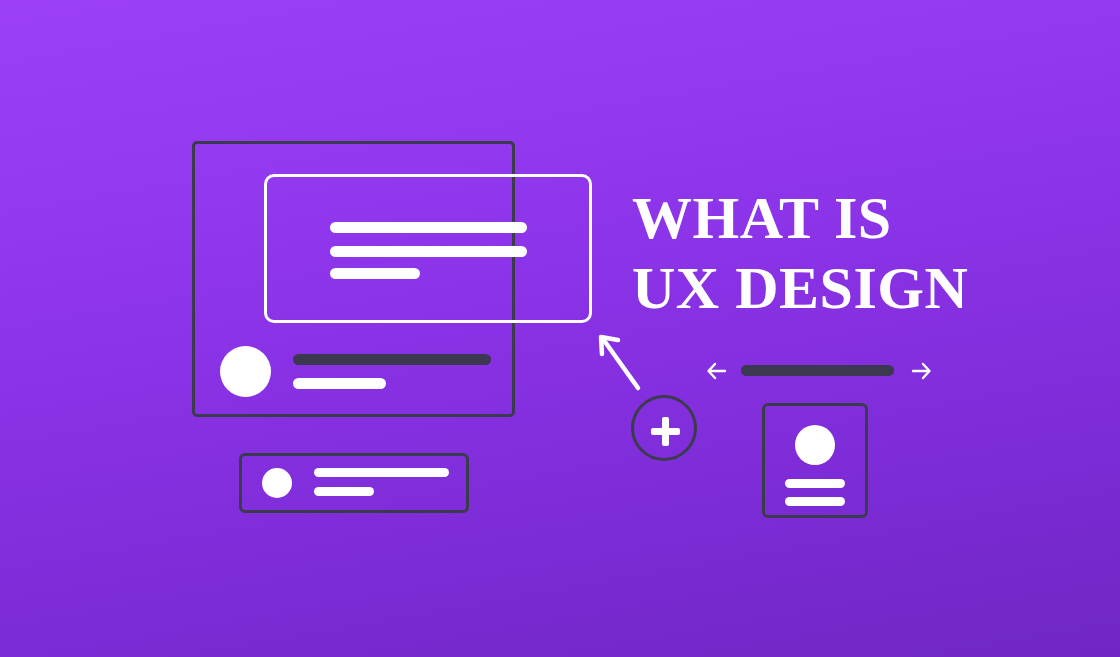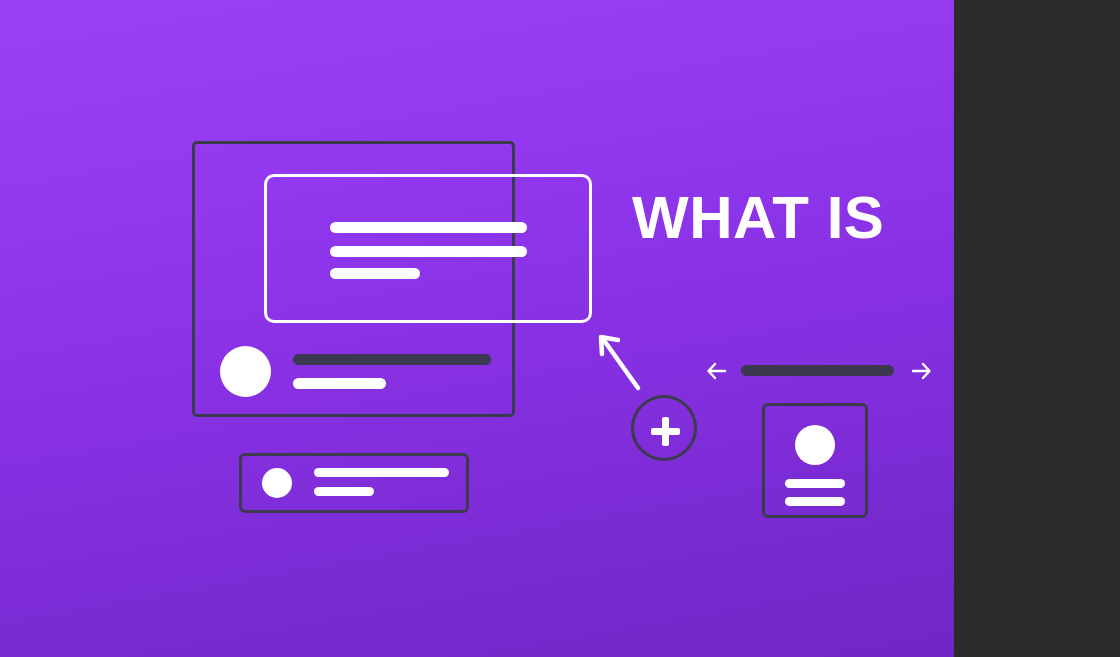--- a/index.html
+++ b/index.html
@@ -2,24 +2,24 @@
 <html><head>
 <meta charset="utf-8">
 <style>
   html, body {
     margin: 0;
     padding: 0;
     background: #2b2b2b;
   }
   .stage {
     position: relative;
-    width: 954px;
+    width: 1120px;
     height: 657px;
     overflow: hidden;
-    font-family: Liberation Sans, sans-serif;
+    font-family: Liberation Serif, serif;
     background: linear-gradient(170deg, #9b40f6 0%, #9238ef 28%, #8630e2 55%, #7a2bd3 78%, #7026c4 100%);
   }
 
   
   .headline {
     position: absolute;
     left: 632px;
     top: 183px;
     color: #ffffff;
     font-weight: bold;
@@ -197,20 +197,21 @@
     </svg>
   </div>
 
   <div class="plus-circle">
     <span class="plus-h"></span>
     <span class="plus-v"></span>
   </div>
 
   <div class="headline">
     <span class="line">WHAT IS</span>
+    <span class="line">UX DESIGN</span>
   </div>
 
   <div class="arrow-glyph arrow-left">
     <svg viewBox="0 0 26 26" xmlns="http://www.w3.org/2000/svg">
       <path d="M21 13 H5 M11 6 L4.5 13 L11 20" stroke="currentColor" stroke-width="2.4" stroke-linecap="round" stroke-linejoin="round" fill="none"></path>
     </svg>
   </div>
   <div class="slider-bar"></div>
   <div class="arrow-glyph arrow-right">
     <svg viewBox="0 0 26 26" xmlns="http://www.w3.org/2000/svg">

